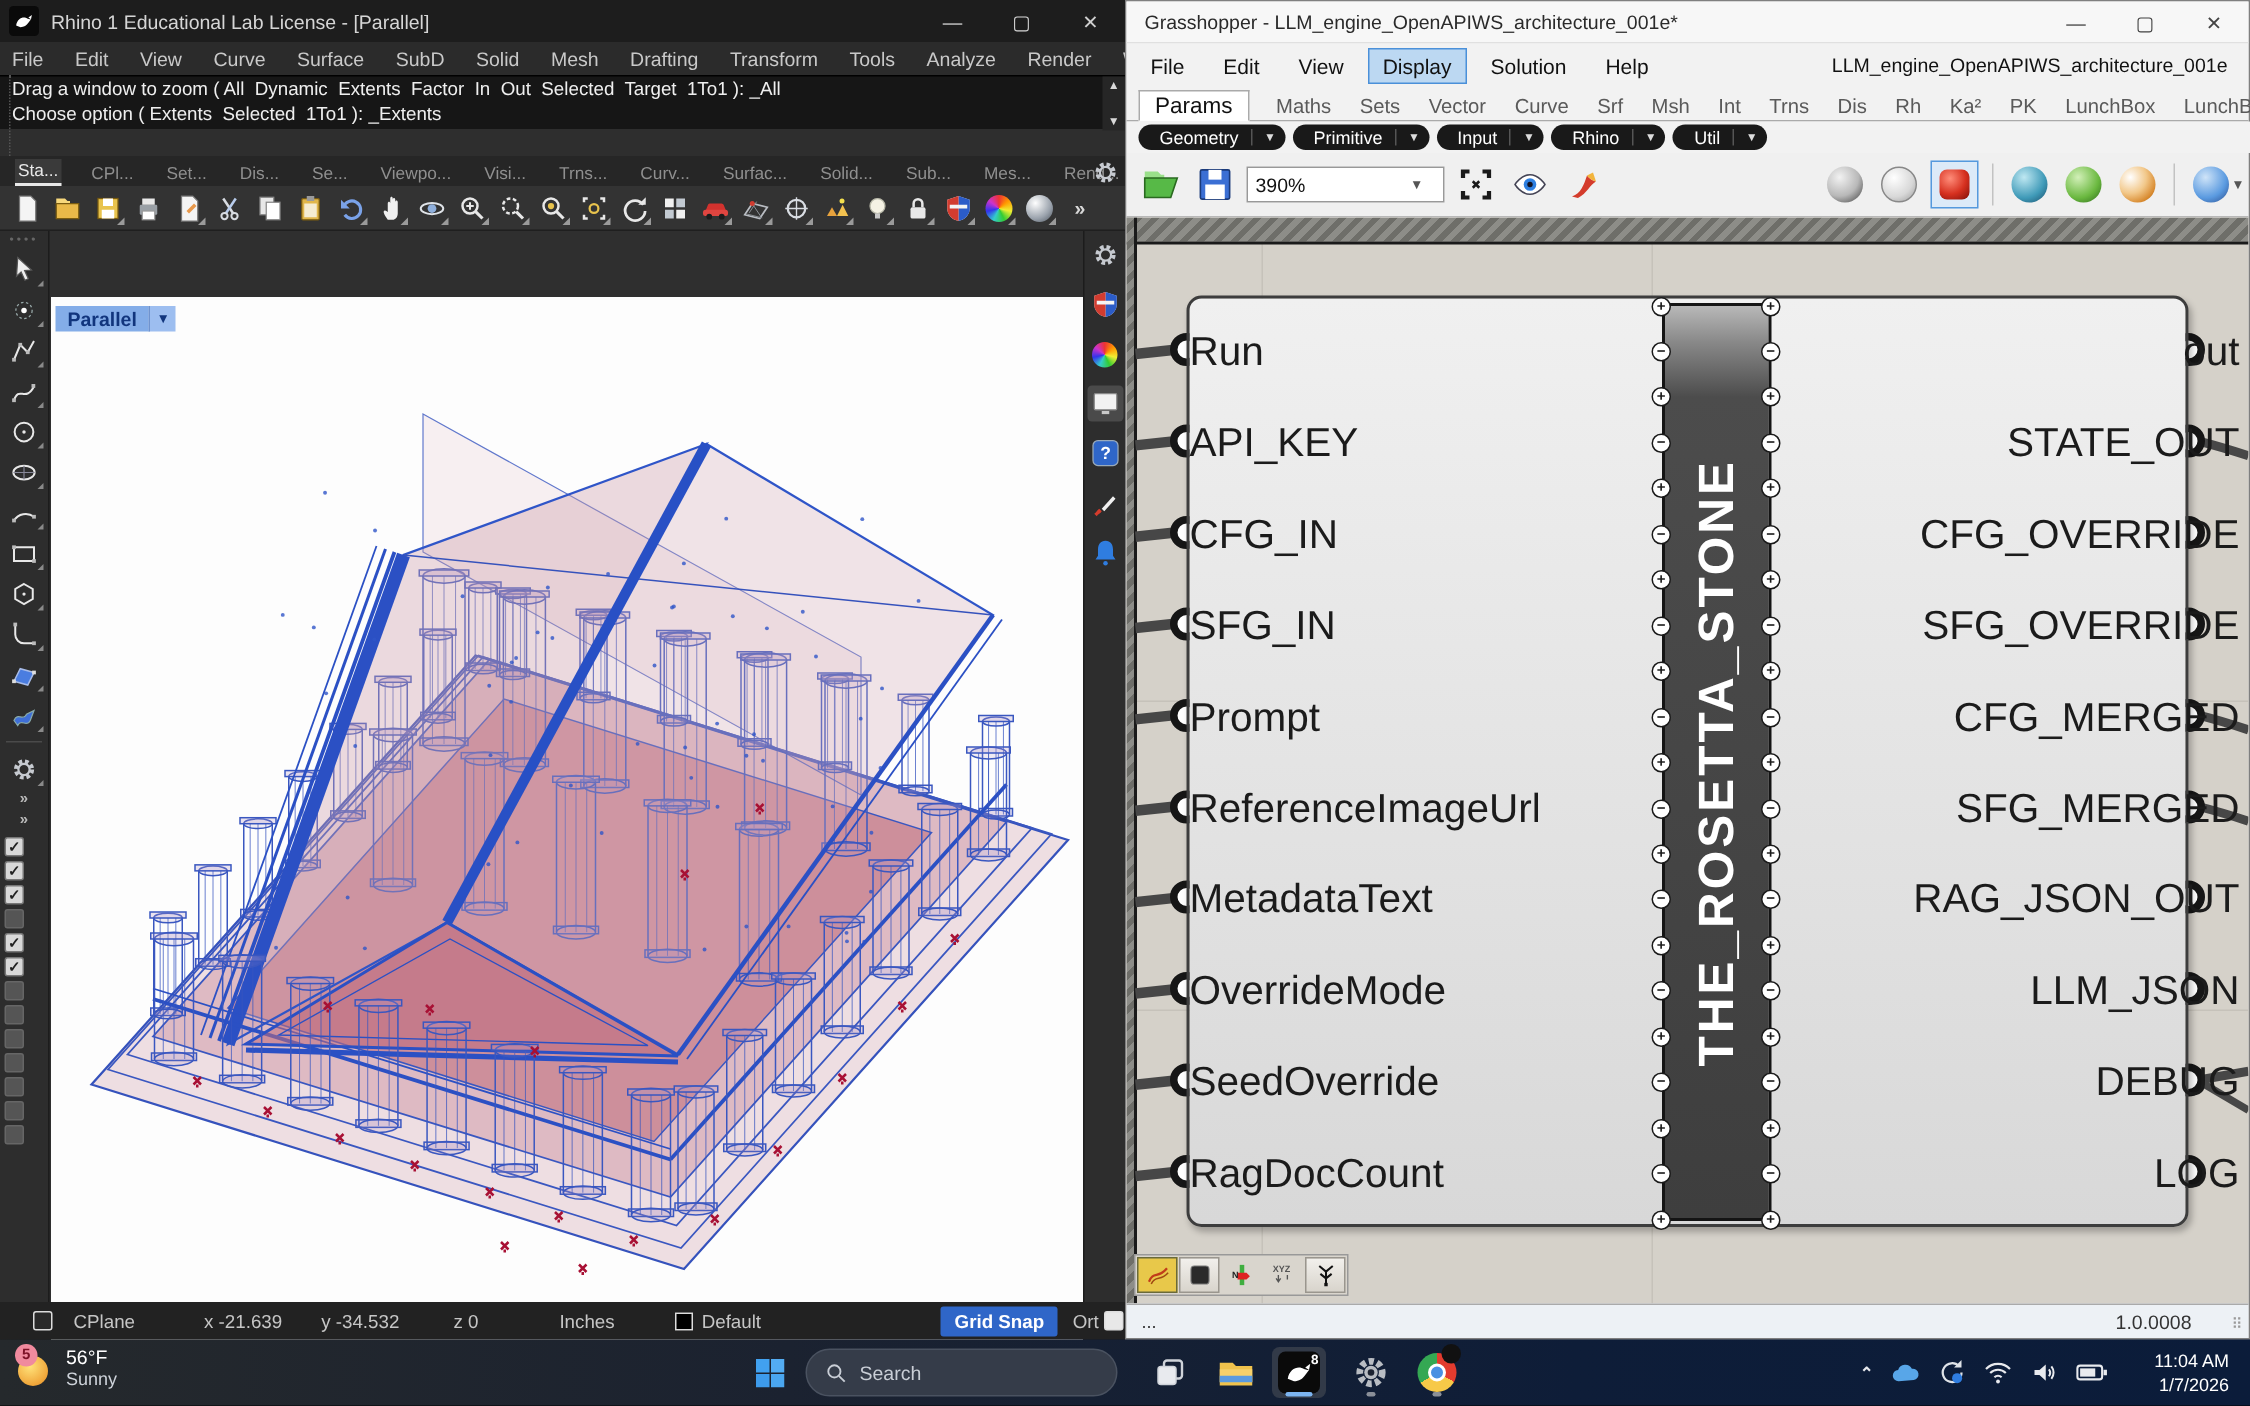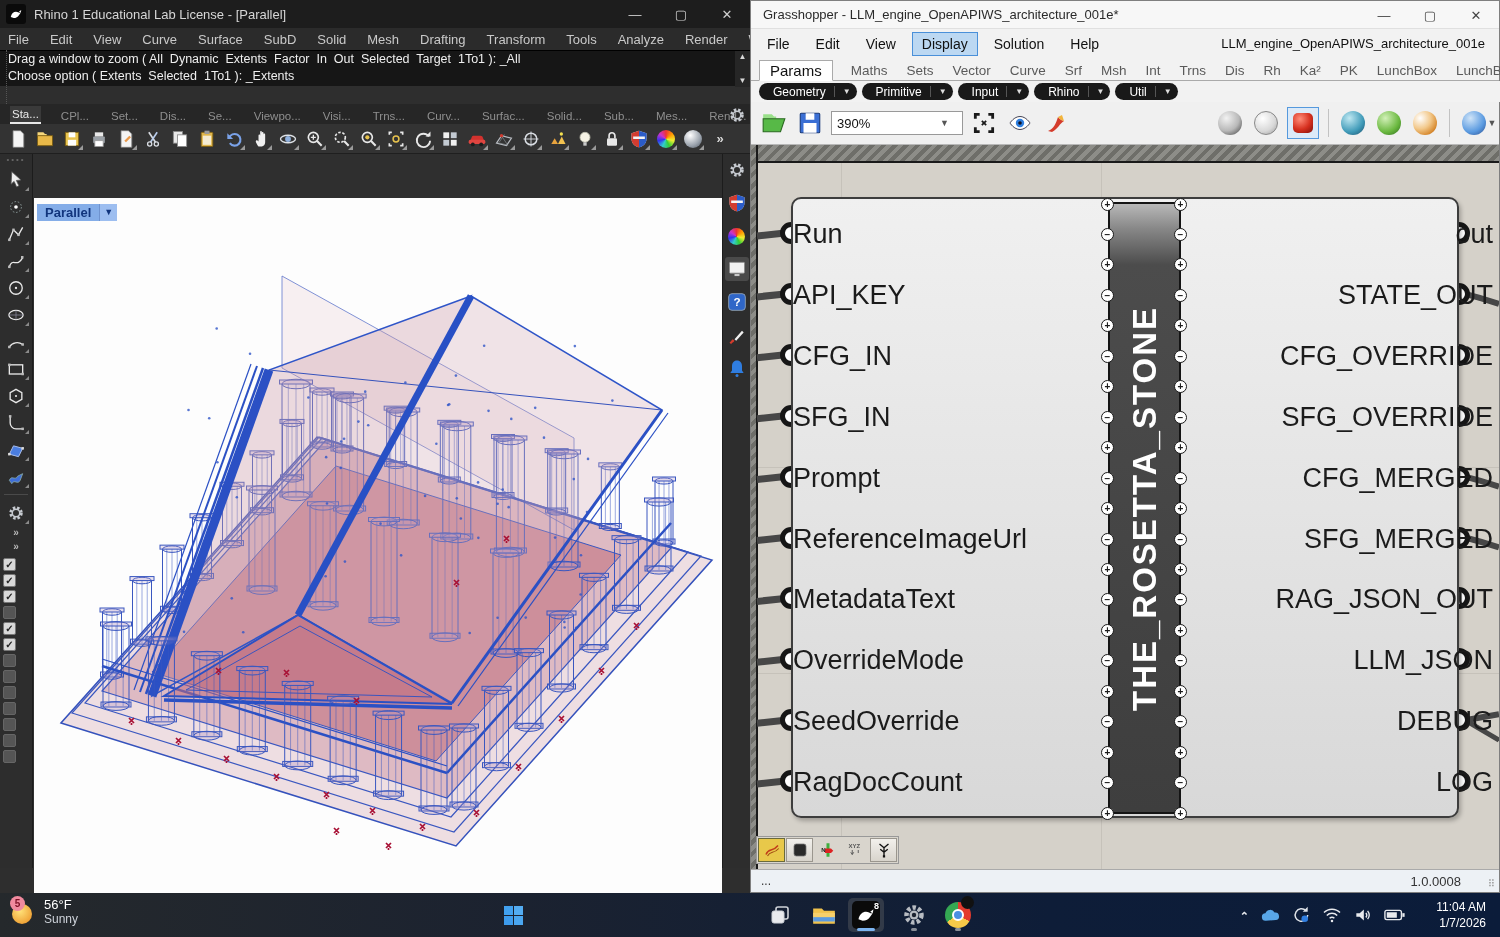--- a/index.html
+++ b/index.html
@@ -1123,20 +1123,33 @@
           </svg>
         </span>
         <span class="rw-rp-icon">
           <svg width="20" height="20" viewBox="0 0 24 24">
             <path d="M12 3c-4 0-6 3-6 7v5l-2 3h16l-2-3v-5c0-4-2-7-6-7z" fill="#2f7de0"></path>
             <circle cx="12" cy="21" r="1.8" fill="#2f7de0"></circle>
           </svg>
         </span>
       </div>
   </div>
+  <div class="rw-statusbar">
+    <span class="rw-sb-sq" style="margin-left:22px"></span>
+    <span class="rw-sb-item" style="margin-left:14px">CPlane</span>
+    <span class="rw-sb-item" style="margin-left:46px">x -21.639</span>
+    <span class="rw-sb-item" style="margin-left:26px">y -34.532</span>
+    <span class="rw-sb-item" style="margin-left:36px">z 0</span>
+    <span class="rw-sb-item" style="margin-left:54px">Inches</span>
+    <span class="rw-sb-layerbox" style="margin-left:40px"></span>
+    <span class="rw-sb-item">Default</span>
+    <span class="rw-sb-gridsnap" style="margin-left:120px">Grid Snap</span>
+    <span class="rw-sb-item" style="margin-left:10px">Ort</span>
+    <span class="rw-sb-sq" style="margin-left:4px; background:#e8e8e8"></span>
+  </div>
 </div>
 
 <div id="gh">
   <div class="gw-titlebar">
     <span>Grasshopper - LLM_engine_OpenAPIWS_architecture_001e*</span>
     <div class="win-controls">
       <span class="win-btn">—</span>
       <span class="win-btn">▢</span>
       <span class="win-btn">✕</span>
     </div>
@@ -1426,20 +1439,27 @@
     </span>
   </div>
   <div class="tb-start">
     <svg width="19" height="19" viewBox="0 0 19 19">
       <rect x="0" y="0" width="9" height="9" fill="#41a1f0"></rect>
         <rect x="10" y="0" width="9" height="9" fill="#53acf2"></rect>
       <rect x="0" y="10" width="9" height="9" fill="#3d9bec"></rect>
         <rect x="10" y="10" width="9" height="9" fill="#4aa6f0"></rect>
     </svg>
   </div>
+  <div class="tb-search">
+    <svg width="15" height="15" viewBox="0 0 24 24">
+      <circle cx="10" cy="10" r="6.5" fill="none" stroke="#c9ced6" stroke-width="2"></circle>
+      <line x1="15" y1="15" x2="21" y2="21" stroke="#c9ced6" stroke-width="2"></line>
+    </svg>
+    <span>Search</span>
+  </div>
   <div id="tb-apps"></div>
   <div class="tb-tray" id="tb-tray">
       <span class="icon"><span class="tb-chevron">⌃</span></span>
       <span class="icon">
         <svg width="20" height="14" viewBox="0 0 24 16">
           <path d="M7 15a4.5 4.5 0 0 1-.5-9 6 6 0 0 1 11-1 4.5 4.5 0 0 1 1.5 9z" fill="#58a6e8"></path>
         </svg>
       </span>
       <span class="icon">
         <svg width="20" height="20" viewBox="0 0 24 24">

